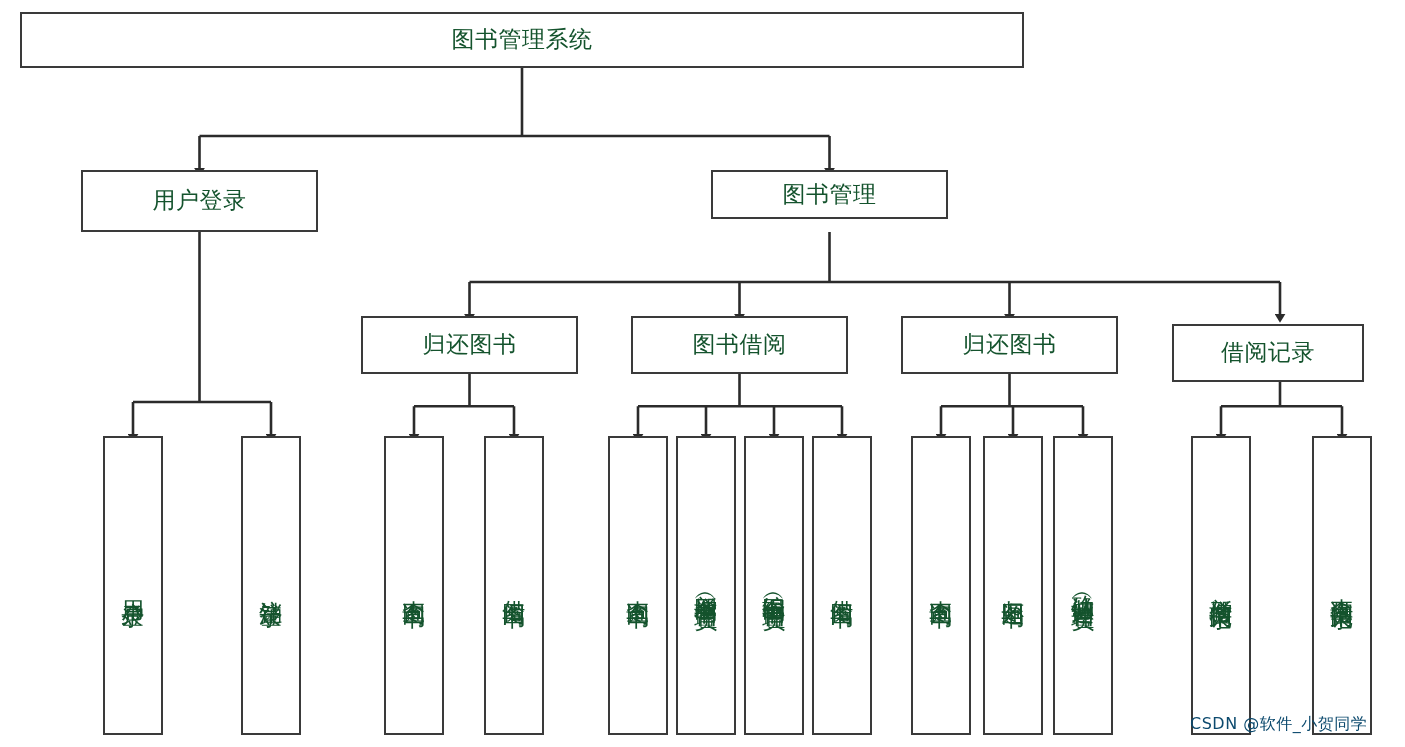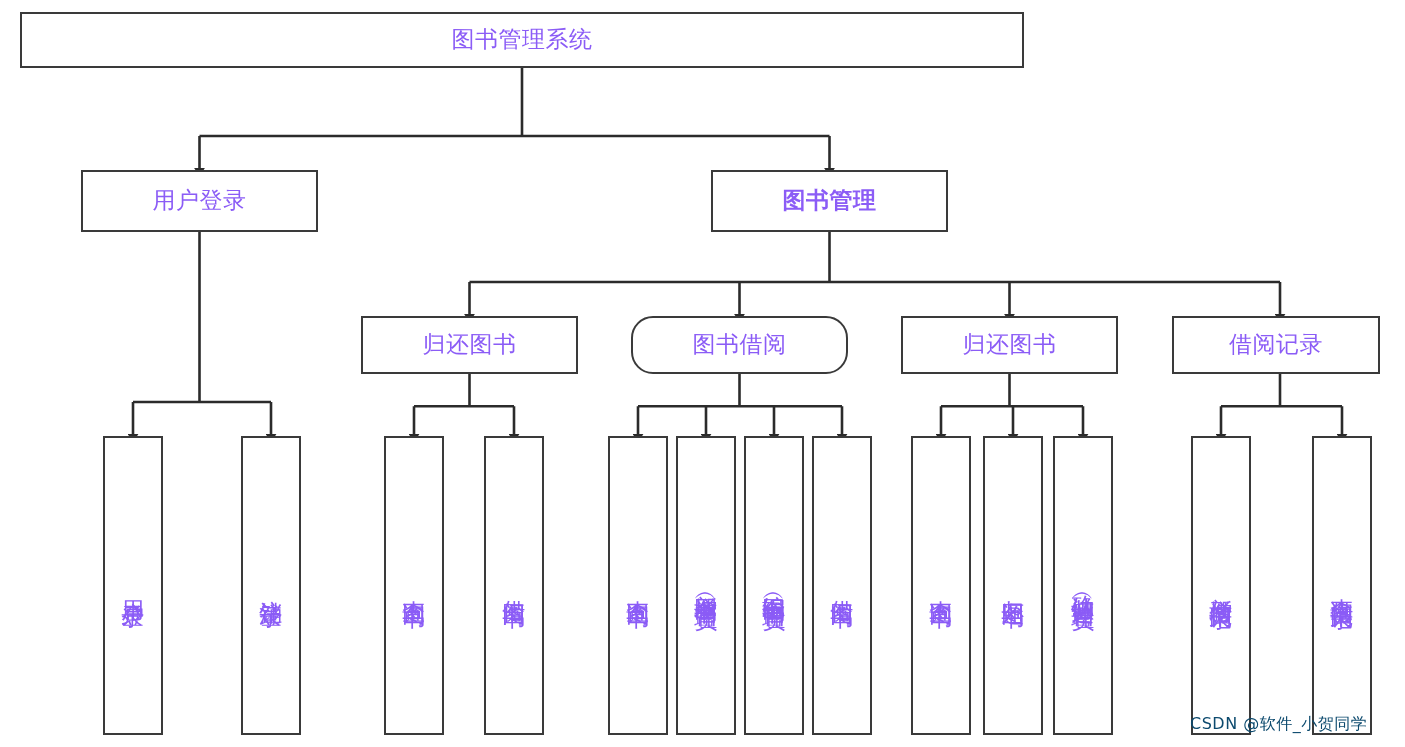--- a/index.html
+++ b/index.html
@@ -26,21 +26,21 @@
     pointer-events: none;
   }
   .node {
     position: absolute;
     box-sizing: border-box;
     border: 2.5px solid #3a3a3a;
     background: #ffffff;
     display: flex;
     align-items: center;
     justify-content: center;
-    color: #8b5cf6;
+    color: #14532d;
   }
   .node .lbl {
     font-size: 23px;
     line-height: 1.18;
     letter-spacing: 0.5px;
     white-space: nowrap;
   }
   .node.vert {
     align-items: center;
     justify-content: center;
@@ -115,34 +115,34 @@
       </g>
   </svg>
 
   <div class="node" style="left: 20px; top: 12px; width: 1004px; height: 56px;">
     <span class="lbl">图书管理系统</span>
   </div>
 
   <div class="node" style="left: 81px; top: 170px; width: 237px; height: 62px;">
     <span class="lbl">用户登录</span>
   </div>
-  <div class="node" style="left: 711px; top: 170px; width: 237px; height: 62px; font-weight: bold;">
+  <div class="node" style="left: 711px; top: 170px; width: 237px; height: 49px;">
     <span class="lbl">图书管理</span>
   </div>
 
   <div class="node" style="left: 361px; top: 316px; width: 217px; height: 58px;">
     <span class="lbl">归还图书</span>
   </div>
-  <div class="node" style="left: 631px; top: 316px; width: 217px; height: 58px; border-radius: 22px;">
+  <div class="node" style="left: 631px; top: 316px; width: 217px; height: 58px;">
     <span class="lbl">图书借阅</span>
   </div>
   <div class="node" style="left: 901px; top: 316px; width: 217px; height: 58px;">
     <span class="lbl">归还图书</span>
   </div>
-  <div class="node" style="left: 1172px; top: 316px; width: 208px; height: 58px;">
+  <div class="node" style="left: 1172px; top: 324px; width: 192px; height: 58px;">
     <span class="lbl">借阅记录</span>
   </div>
 
   <div class="node vert" style="left: 103px; top: 436px; width: 60px; height: 299px;">
     <span class="lbl">用户登录</span>
   </div>
   <div class="node vert" style="left: 241px; top: 436px; width: 60px; height: 299px;">
     <span class="lbl">注销登录</span>
   </div>
 

